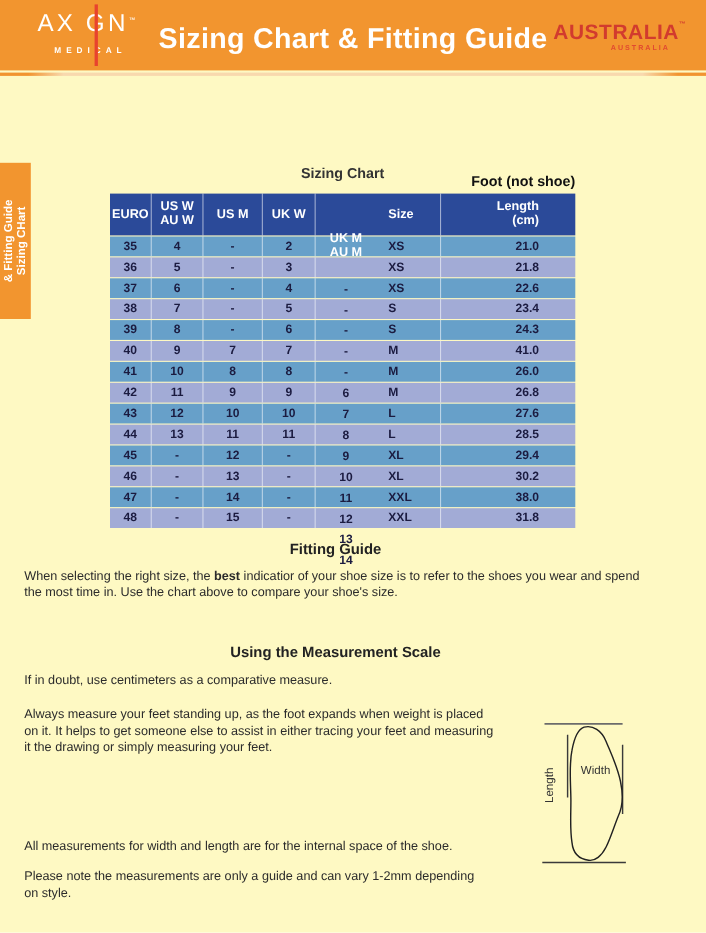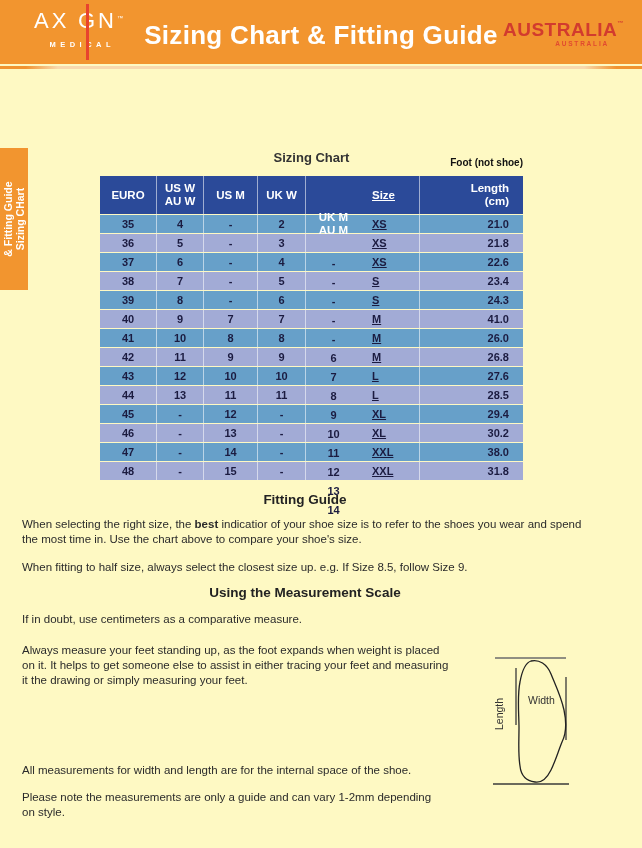--- a/index.html
+++ b/index.html
@@ -32,33 +32,33 @@
   .tab-line{position:absolute;top:142px;width:142px;height:14px;line-height:14px;
     transform:rotate(-90deg);transform-origin:0 0;text-align:center;
     color:#fff;font-size:10.5px;font-weight:bold;white-space:nowrap;}
   .tab-line.right{left:13px;}
   .tab-line.left{left:1px;}
 
   
   .chart-title{position:absolute;left:100px;top:150px;width:423px;text-align:center;
     font-size:13px;font-weight:bold;color:#333;}
   .foot-note{position:absolute;left:100px;top:157px;width:423px;text-align:right;
-    font-size:10px;font-weight:bold;color:#111;}
+    font-size:13px;font-weight:bold;color:#111;}
   .sizing-table{position:absolute;left:100px;top:176px;width:423px;}
   .srow{display:flex;}
   .srow + .srow{margin-top:1px;}
   .shead{background:#2B4A99;height:38px;color:#fff;font-weight:bold;font-size:11.5px;}
   .shead .scell div{line-height:13px;}
   .ra{background:#67A0C9;}
   .rb{background:#A2ABD6;}
   .srow:not(.shead){height:18px;font-size:11px;font-weight:bold;color:#1B1B40;}
   .scell{flex:0 0 auto;display:flex;flex-direction:column;align-items:center;justify-content:center;
     box-sizing:border-box;border-right:1px solid rgba(255,255,255,0.55);}
-  .c0{width:57px;}.c1{width:47px;}.c2{width:54px;}.c3{width:48px;}.c4{width:56px;margin-top:48px;}
-  .c5{width:58px;align-items:flex-start;padding-left:10px;text-decoration:underline;}
+  .c0{width:38px;}.c1{width:47px;}.c2{width:54px;}.c3{width:48px;}.c4{width:56px;margin-top:48px;}
+  .c5{width:58px;align-items:flex-start;padding-left:10px;}
   .c6{width:103px;align-items:flex-end;padding-right:14px;border-right:none;}
 
   
   .sec-title{position:absolute;left:0;width:610px;text-align:center;font-size:13.5px;font-weight:bold;color:#222;}
   .para{position:absolute;left:22px;font-size:11.5px;line-height:15px;color:#2b2b2b;white-space:pre-line;}
   #fg-title{top:492px;}
   #fg-p1{top:517px;width:592px;}
   #fg-p2{top:560px;width:592px;}
   #ms-title{top:585px;}
   #ms-p1{top:612px;width:480px;}
@@ -252,21 +252,20 @@
         <div class="scell c3">-</div>
         <div class="scell c4">14</div>
         <div class="scell c5">XXL</div>
         <div class="scell c6">31.8</div>
       </div>
     </div>
 
   <div class="sec-title" id="fg-title">Fitting Guide</div>
   <div class="para" id="fg-p1"><span>When selecting the right size, the </span><b>best</b><span> indicatior of your shoe size is to refer to the shoes you wear and spend
 the most time in. Use the chart above to compare your shoe's size.</span></div>
-  <div class="para" id="fg-p2">When fitting to half size, always select the closest size up. e.g. If Size 8.5, follow Size 9.</div>
 
   <div class="sec-title" id="ms-title">Using the Measurement Scale</div>
   <div class="para" id="ms-p2">Always measure your feet standing up, as the foot expands when weight is placed
 on it. It helps to get someone else to assist in either tracing your feet and measuring
 it the drawing or simply measuring your feet.</div>
   <div class="para" id="ms-p1">If in doubt, use centimeters as a comparative measure.</div>
   <div class="para" id="ms-p4">All measurements for width and length are for the internal space of the shoe.</div>
   <div class="para" id="ms-p5">Please note the measurements are only a guide and can vary 1-2mm depending
 on style.</div>
 

